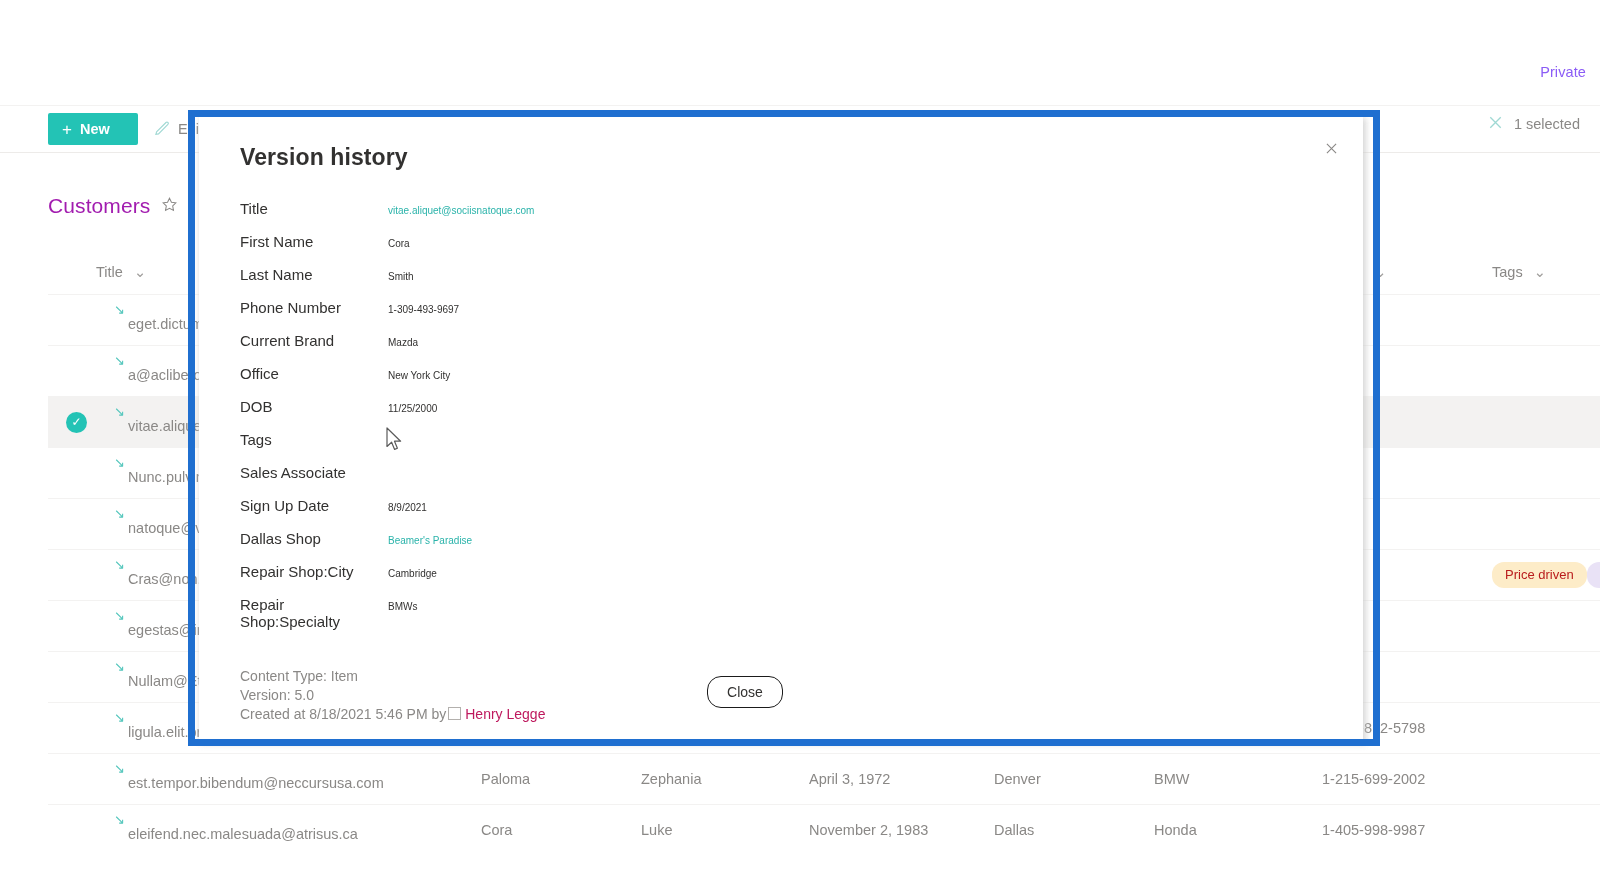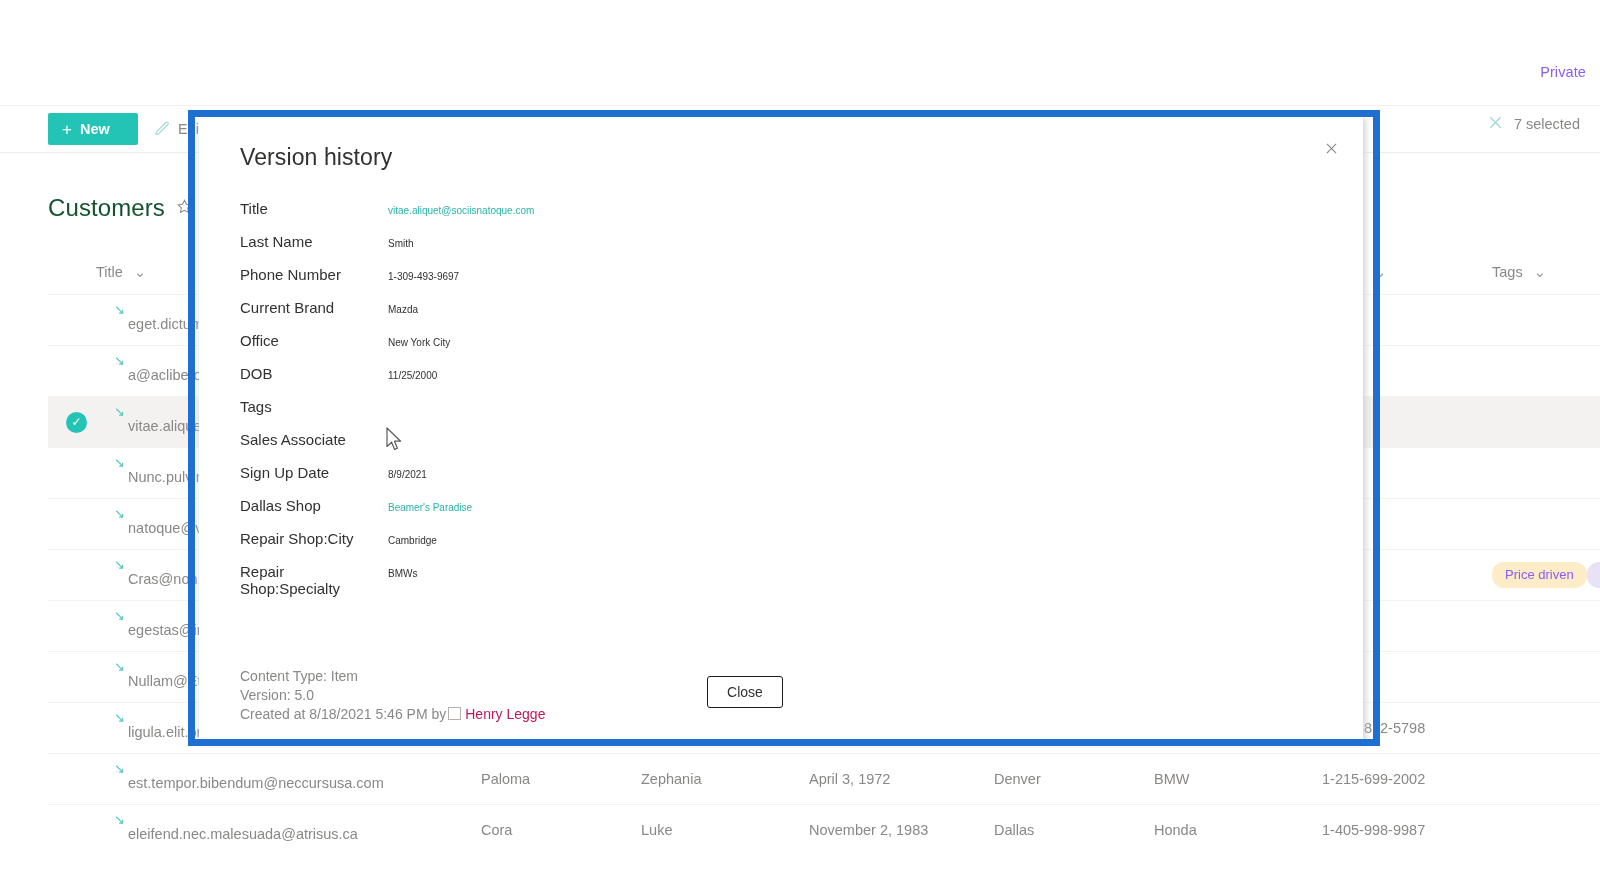--- a/index.html
+++ b/index.html
@@ -111,22 +111,22 @@
   
   .list-title-row {
     position: absolute;
     left: 48px;
     top: 194px;
     display: flex;
     align-items: center;
     gap: 11px;
   }
   .list-title {
-    font-size: 24px;
-    color: #14532d;
+    font-size: 21px;
+    color: #a21caf;
     font-weight: 400;
     letter-spacing: .1px;
   }
   .star-icon { color: #8a8886; }
 
   
   .list-table {
     position: absolute;
     left: 48px;
     top: 252px;
@@ -202,21 +202,21 @@
     margin-left: 18px;
   }
   .tag-chip {
     display: inline-block;
     padding: 4px 13px;
     border-radius: 12px;
     font-size: 13px;
     margin: 3px 0;
     white-space: nowrap;
   }
-  .tag-orange { background: #fdecc8; color: #8b5cf6; }
+  .tag-orange { background: #fdecc8; color: #b91c1c; }
   .tag-purple { background: #e9e2f6; color: #7a6aa0; }
   .tags-cell { height: auto !important; padding: 8px 0 !important; line-height: 1.45; }
 
   
   #highlight-frame {
     position: absolute;
     left: 188px;
     top: 110px;
     width: 1192px;
     height: 636px;
@@ -259,21 +259,21 @@
     background: transparent;
     border: none;
     cursor: pointer;
     color: #8a8886;
   }
   .dialog-title {
     position: absolute;
     left: 41px;
     top: 28px;
     font-size: 23px;
-    font-weight: 400;
+    font-weight: 700;
     color: #323130;
     letter-spacing: .1px;
   }
   .fields {
     position: absolute;
     left: 41px;
     top: 84px;
     width: 1060px;
   }
   .field-row {
@@ -314,21 +314,21 @@
     color: #be185d;
   }
   .btn-close {
     position: absolute;
     left: 508px;
     top: 560px;
     width: 76px;
     height: 32px;
     background: #ffffff;
     border: 1.6px solid #1b1b1b;
-    border-radius: 3px;
+    border-radius: 14px;
     font-family: "Liberation Sans", sans-serif;
     font-size: 14px;
     color: #323130;
     cursor: pointer;
   }
 
   
   #mouse-cursor {
     position: absolute;
     left: 386px;
@@ -405,21 +405,21 @@
       </span>
     </div>
   </div>
 
   <div class="selected-count">
     <span>
       <svg width="19" height="19" viewBox="0 0 20 20" fill="none" stroke="#9fd8d3" stroke-width="1.4">
         <path d="M4.5 4.5l11 11M15.5 4.5l-11 11"></path>
       </svg>
     </span>
-    <span>7 selected</span>
+    <span>1 selected</span>
   </div>
 
   <div class="list-title-row">
     <span class="list-title">Customers</span>
     <span class="star-icon">
       <svg width="17" height="17" viewBox="0 0 20 20" fill="none" stroke="#8a8886" stroke-width="1.2">
         <path d="M10 2.6l2.3 4.7 5.2.75-3.75 3.66.9 5.15L10 14.4l-4.65 2.46.9-5.15L2.5 8.05l5.2-.75z"></path>
       </svg>
     </span>
   </div>
@@ -596,20 +596,24 @@
   </button>
 
   <div class="dialog-title">Version history</div>
 
   <div class="fields" id="dialog-fields">
       <div class="field-row">
         <div class="field-label">Title</div>
         <div class="field-value link">vitae.aliquet@sociisnatoque.com</div>
       </div>
       <div class="field-row">
+        <div class="field-label">First Name</div>
+        <div class="field-value">Cora</div>
+      </div>
+      <div class="field-row">
         <div class="field-label">Last Name</div>
         <div class="field-value">Smith</div>
       </div>
       <div class="field-row">
         <div class="field-label">Phone Number</div>
         <div class="field-value">1-309-493-9697</div>
       </div>
       <div class="field-row">
         <div class="field-label">Current Brand</div>
         <div class="field-value">Mazda</div>

